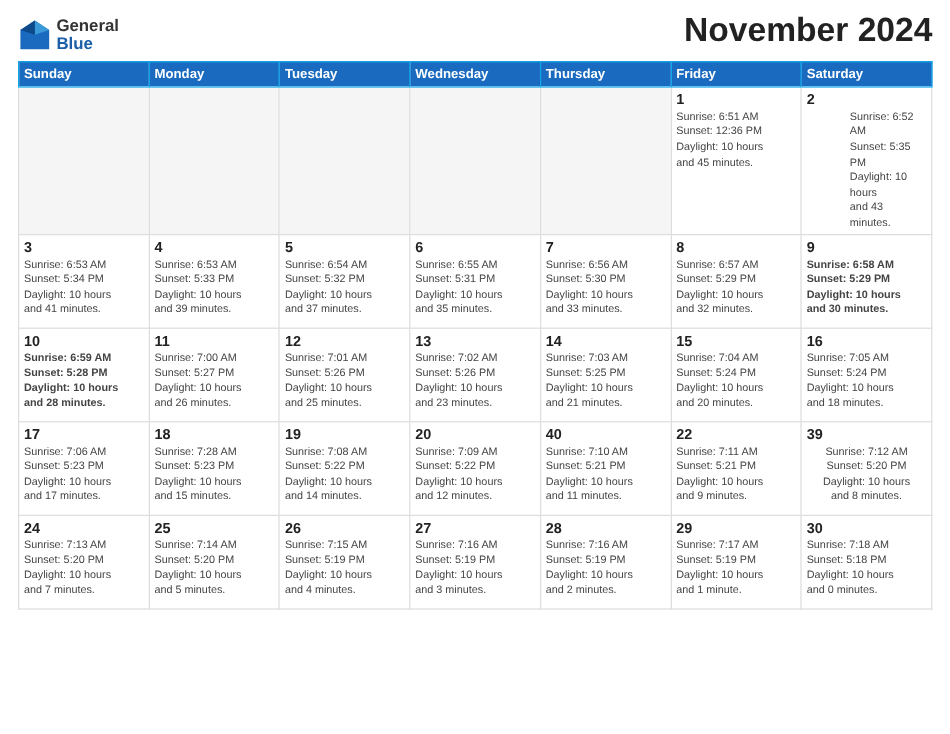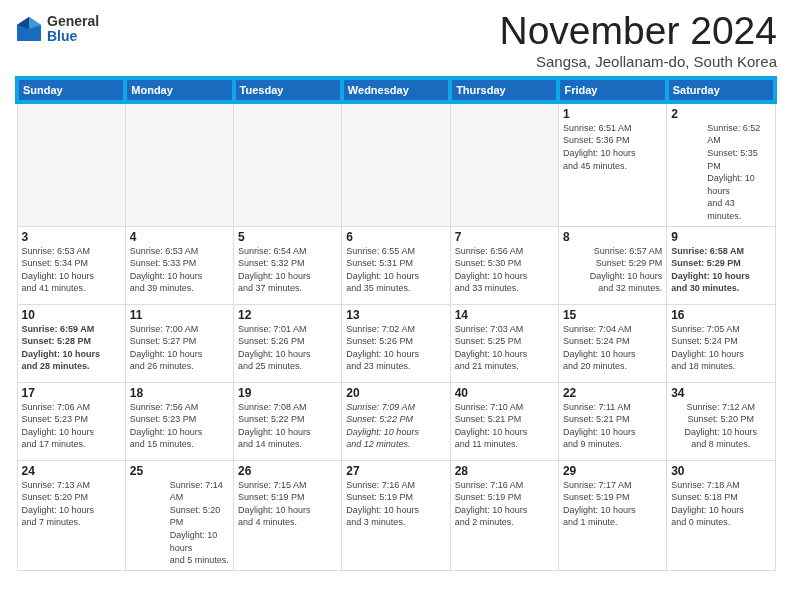--- a/index.html
+++ b/index.html
@@ -44,42 +44,42 @@
     }
     .logo-icon {
       width: 28px;
       height: 28px;
       margin-right: 4px;
     }
     .title-block {
       text-align: right;
     }
     .month-title {
-      font-size: 39px;
-      font-weight: normal;
+      font-size: 28px;
+      font-weight: bold;
       color: #222;
       line-height: 1.1;
     }
     .location {
       font-size: 15px;
       color: #444;
     }
     table {
       width: 100%;
       border-collapse: collapse;
       table-layout: fixed;
     }
     th {
       background-color: #1a6bbf;
       color: #fff;
       font-size: 11px;
       font-weight: bold;
       padding: 4px 4px;
       text-align: left;
-      border: 4px solid #0ea5e9;
+      border: 1px solid #0ea5e9;
     }
     td {
       vertical-align: top;
       border: 1px solid #ddd;
       padding: 3px 4px;
       height: 78px;
       font-size: 9.5px;
       color: #333;
       background: #fff;
     }
@@ -110,21 +110,20 @@
         <polygon points="14,2 26,10 14,14" fill="#3a9ad9"></polygon>
         <polygon points="2,10 14,14 14,2" fill="#0d4a8a"></polygon>
       </svg>
       <div class="logo-text">
         <span class="logo-general">General</span>
         <span class="logo-blue">Blue</span>
       </div>
     </div>
     <div class="title-block">
       <div class="month-title">November 2024</div>
-      <div class="location">Sangsa, Jeollanam-do, South Korea</div>
     </div>
   </div>
 
   <table>
     <thead>
       <tr>
         <th>Sunday</th>
         <th>Monday</th>
         <th>Tuesday</th>
         <th>Wednesday</th>
@@ -136,21 +135,21 @@
     <tbody id="calendar-body">
     <tr>
           <td class="empty"></td>
           <td class="empty"></td>
           <td class="empty"></td>
           <td class="empty"></td>
           <td class="empty"></td>
           <td>
             <span class="day-num">1</span>
             <div class="day-info" style="white-space: pre-line;">Sunrise: 6:51 AM
-Sunset: 5:36 PM
+Sunset: 12:36 PM
 Daylight: 10 hours
 and 45 minutes.</div>
           </td>
           <td>
             <span class="day-num">2</span>
             <div class="day-info" style="white-space: pre-line; margin-left: 36px;">Sunrise: 6:52 AM
 Sunset: 5:35 PM
 Daylight: 10 hours
 and 43 minutes.</div>
           </td>
@@ -186,21 +185,21 @@
           </td>
           <td>
             <span class="day-num">7</span>
             <div class="day-info" style="white-space: pre-line;">Sunrise: 6:56 AM
 Sunset: 5:30 PM
 Daylight: 10 hours
 and 33 minutes.</div>
           </td>
           <td>
             <span class="day-num">8</span>
-            <div class="day-info" style="white-space: pre-line; text-align: right;">Sunrise: 6:57 AM
+            <div class="day-info" style="white-space: pre-line;">Sunrise: 6:57 AM
 Sunset: 5:29 PM
 Daylight: 10 hours
 and 32 minutes.</div>
           </td>
           <td>
             <span class="day-num">9</span>
             <div class="day-info" style="white-space: pre-line; font-weight: bold;">Sunrise: 6:58 AM
 Sunset: 5:29 PM
 Daylight: 10 hours
 and 30 minutes.</div>
@@ -260,72 +259,72 @@
         <tr>
           <td>
             <span class="day-num">17</span>
             <div class="day-info" style="white-space: pre-line;">Sunrise: 7:06 AM
 Sunset: 5:23 PM
 Daylight: 10 hours
 and 17 minutes.</div>
           </td>
           <td>
             <span class="day-num">18</span>
-            <div class="day-info" style="white-space: pre-line;">Sunrise: 7:56 AM
+            <div class="day-info" style="white-space: pre-line;">Sunrise: 7:28 AM
 Sunset: 5:23 PM
 Daylight: 10 hours
 and 15 minutes.</div>
           </td>
           <td>
             <span class="day-num">19</span>
             <div class="day-info" style="white-space: pre-line;">Sunrise: 7:08 AM
 Sunset: 5:22 PM
 Daylight: 10 hours
 and 14 minutes.</div>
           </td>
           <td>
             <span class="day-num">20</span>
-            <div class="day-info" style="white-space: pre-line; font-style: italic;">Sunrise: 7:09 AM
+            <div class="day-info" style="white-space: pre-line;">Sunrise: 7:09 AM
 Sunset: 5:22 PM
 Daylight: 10 hours
 and 12 minutes.</div>
           </td>
           <td>
             <span class="day-num">40</span>
             <div class="day-info" style="white-space: pre-line;">Sunrise: 7:10 AM
 Sunset: 5:21 PM
 Daylight: 10 hours
 and 11 minutes.</div>
           </td>
           <td>
             <span class="day-num">22</span>
             <div class="day-info" style="white-space: pre-line;">Sunrise: 7:11 AM
 Sunset: 5:21 PM
 Daylight: 10 hours
 and 9 minutes.</div>
           </td>
           <td>
-            <span class="day-num">34</span>
+            <span class="day-num">39</span>
             <div class="day-info" style="white-space: pre-line; text-align: center;">Sunrise: 7:12 AM
 Sunset: 5:20 PM
 Daylight: 10 hours
 and 8 minutes.</div>
           </td>
         </tr>
         <tr>
           <td>
             <span class="day-num">24</span>
             <div class="day-info" style="white-space: pre-line;">Sunrise: 7:13 AM
 Sunset: 5:20 PM
 Daylight: 10 hours
 and 7 minutes.</div>
           </td>
           <td>
             <span class="day-num">25</span>
-            <div class="day-info" style="white-space: pre-line; margin-left: 40px;">Sunrise: 7:14 AM
+            <div class="day-info" style="white-space: pre-line;">Sunrise: 7:14 AM
 Sunset: 5:20 PM
 Daylight: 10 hours
 and 5 minutes.</div>
           </td>
           <td>
             <span class="day-num">26</span>
             <div class="day-info" style="white-space: pre-line;">Sunrise: 7:15 AM
 Sunset: 5:19 PM
 Daylight: 10 hours
 and 4 minutes.</div>

